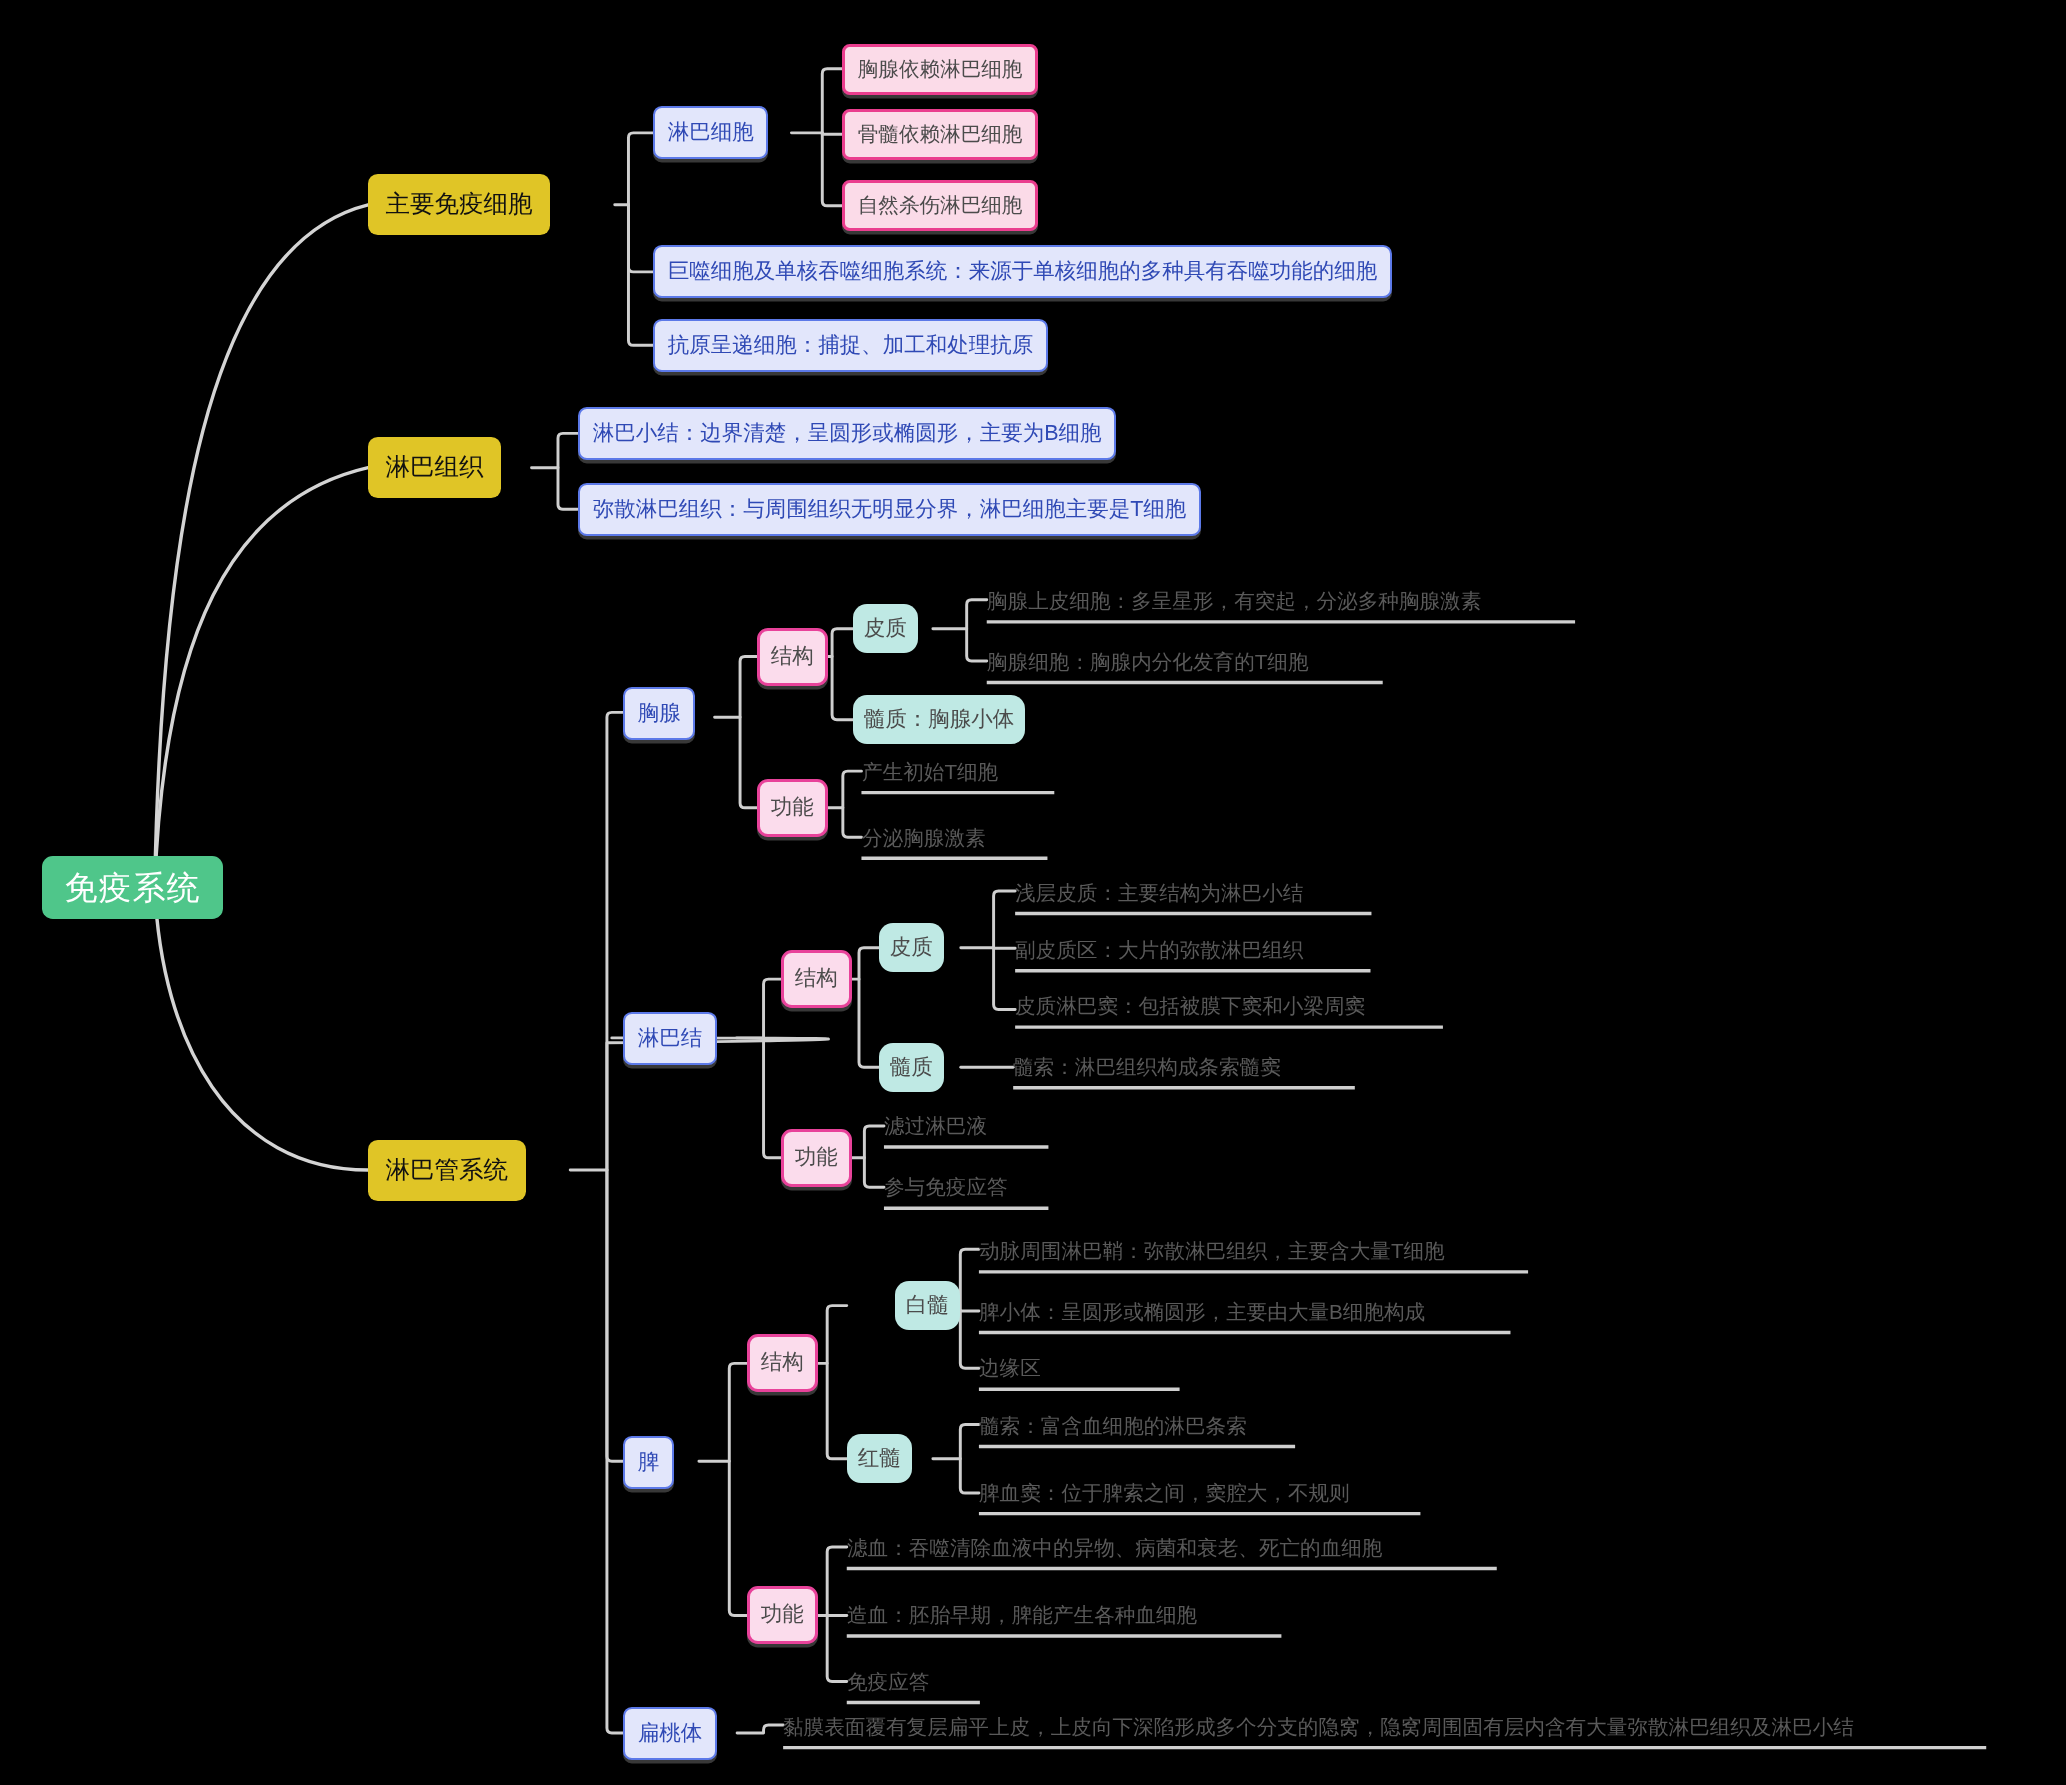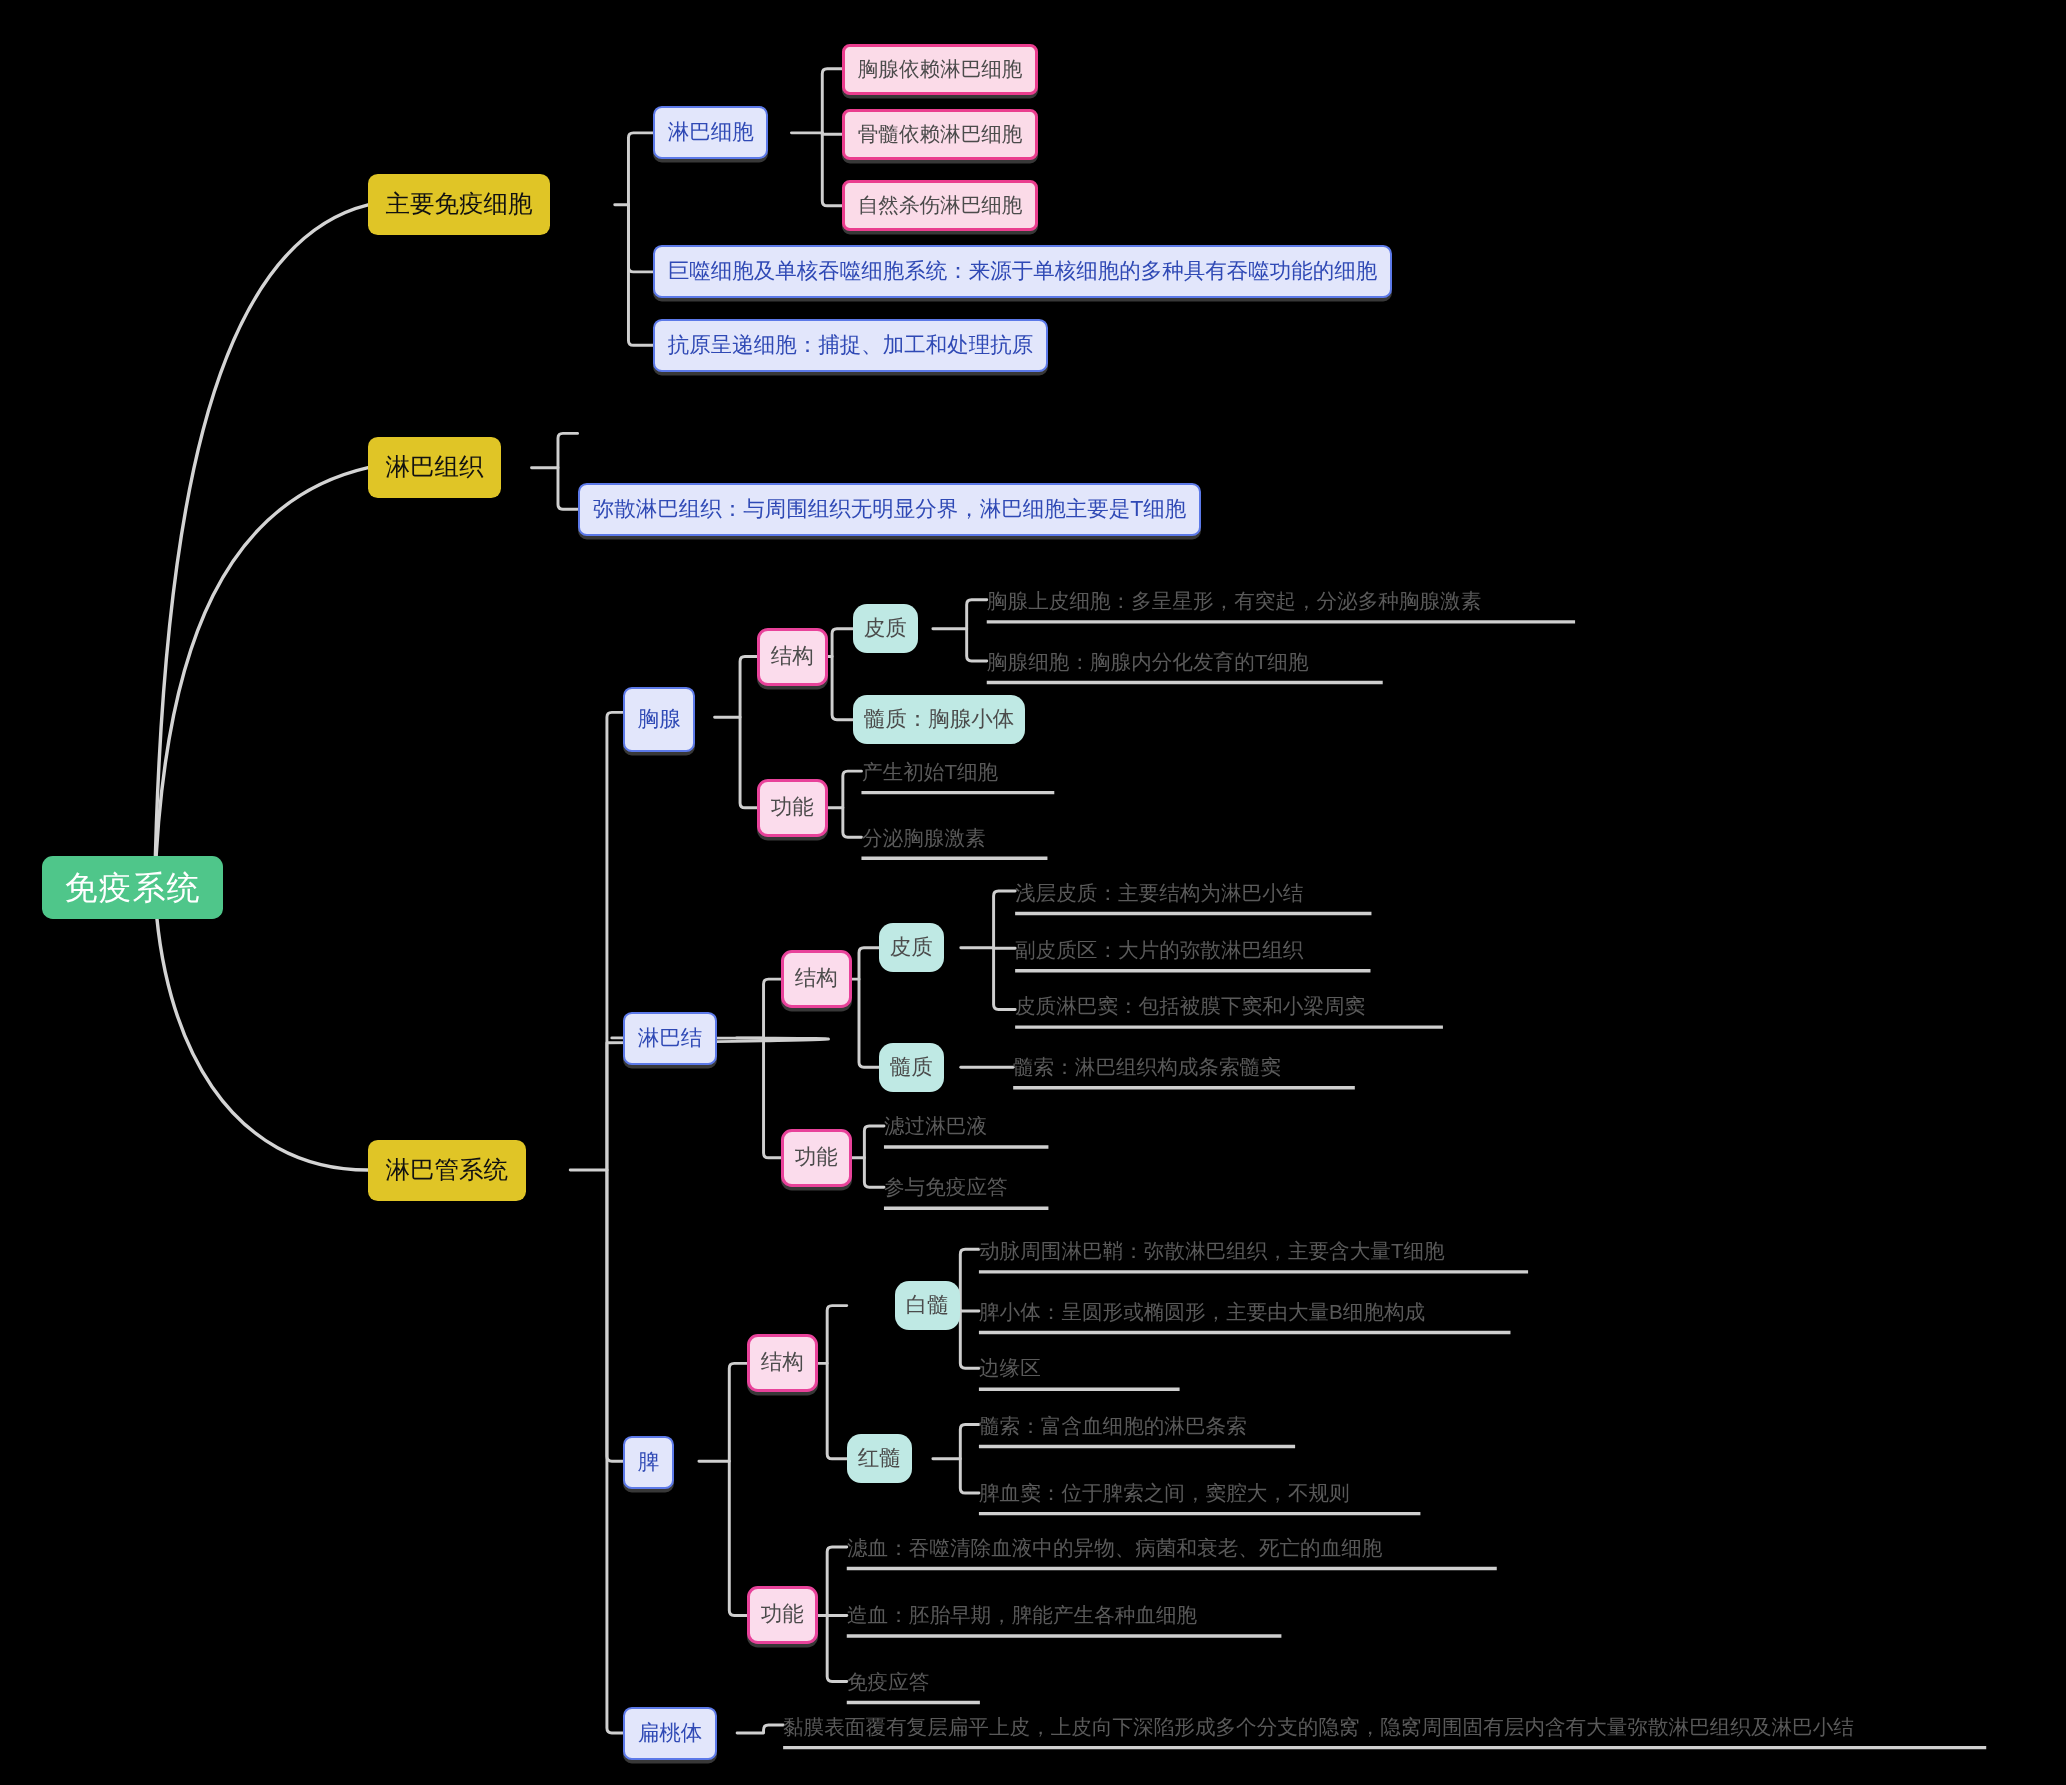--- a/index.html
+++ b/index.html
@@ -193,25 +193,28 @@
   </div>
 
   <div class="node n-blue" style="left:653px;top:245px;height:53px;">
     <span>巨噬细胞及单核吞噬细胞系统：来源于单核细胞的多种具有吞噬功能的细胞</span>
   </div>
 
   <div class="node n-blue" style="left:653px;top:319px;height:53px;">
     <span>抗原呈递细胞：捕捉、加工和处理抗原</span>
   </div>
 
+  <div class="node n-blue" style="left:578px;top:407px;height:53px;">
+    <span>淋巴小结：边界清楚，呈圆形或椭圆形，主要为B细胞</span>
+  </div>
   <div class="node n-blue" style="left:578px;top:483px;height:53px;">
     <span>弥散淋巴组织：与周围组织无明显分界，淋巴细胞主要是T细胞</span>
   </div>
 
-  <div class="node n-blue" style="left:623px;top:687px;height:65px;">
+  <div class="node n-blue" style="left:623px;top:687px;height:53px;">
     <span>胸腺</span>
   </div>
 
   <div class="node n-pink" style="left:757px;top:628px;height:58px;">
     <span>结构</span>
   </div>
   <div class="node n-teal" style="left:853px;top:604px;height:49px;">
     <span>皮质</span>
   </div>
   <div class="node n-leaf" style="left:987px;top:584px;height:35px;">

